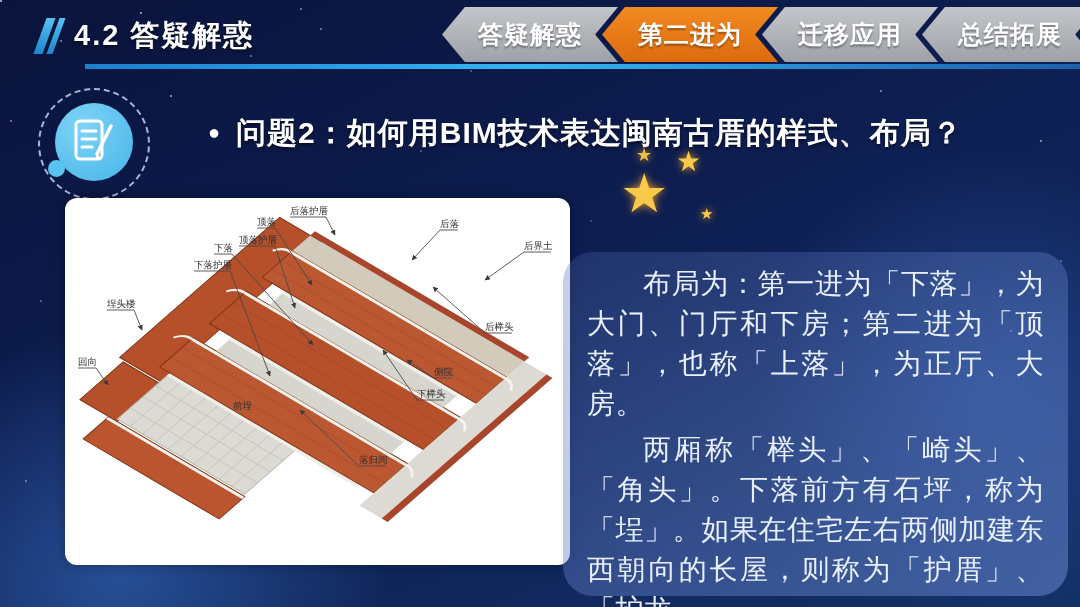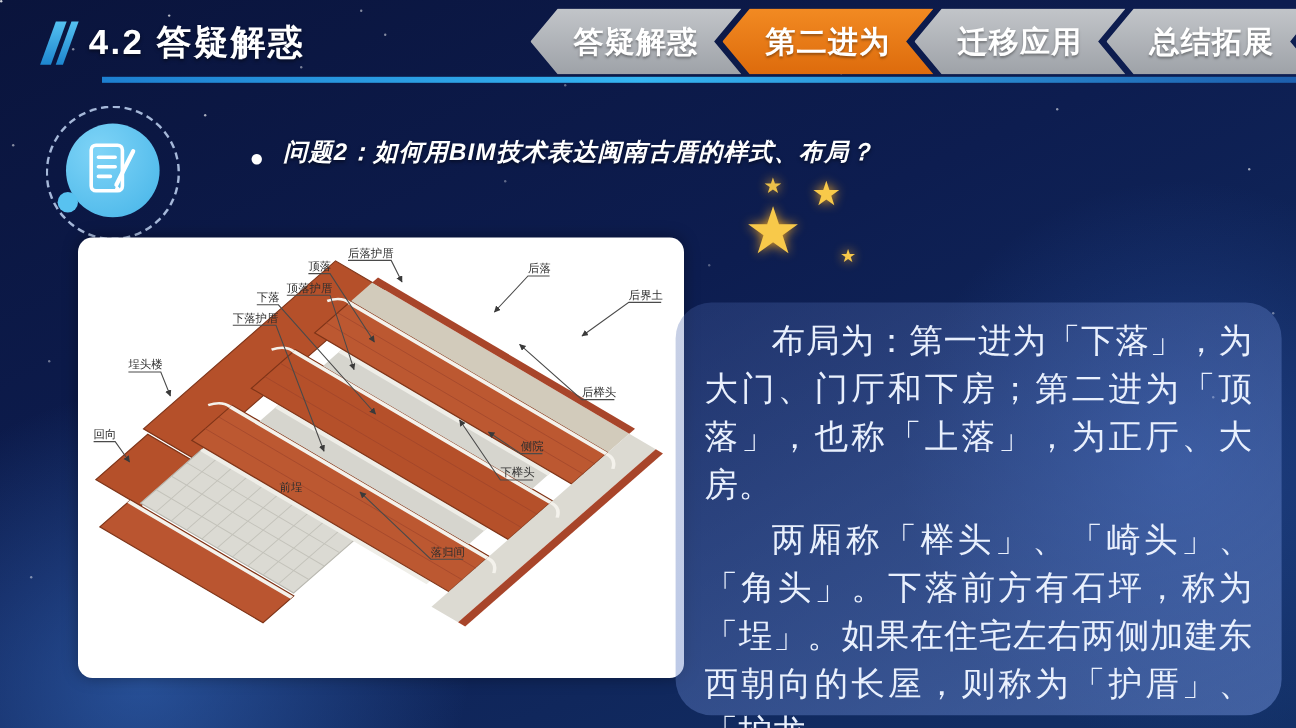--- a/index.html
+++ b/index.html
@@ -47,21 +47,21 @@
   .q-icon{position:absolute;left:38px;top:88px;width:112px;height:112px;}
   .q-icon .dashed{position:absolute;inset:0;border:2px dashed rgba(205,225,255,.8);border-radius:50%;}
   .q-icon .disc{position:absolute;left:17px;top:15px;width:78px;height:78px;border-radius:50%;
     background:radial-gradient(circle at 35% 30%,#7fd4f7,#45b4e8);}
   .q-icon .dot{position:absolute;left:10px;top:72px;width:17px;height:17px;border-radius:50%;background:#58c2f0;}
   .q-icon svg{position:absolute;left:35px;top:30px;}
   
   .question{position:absolute;left:208px;top:113px;width:860px;display:flex;align-items:flex-start;
     color:#fff;font-weight:bold;}
   .question .bullet{font-size:20px;margin:8px 16px 0 0;}
-  .question .q-text{font-size:20px;letter-spacing:1px;text-shadow:0 2px 3px rgba(0,0,0,.5);font-style:italic;}
+  .question .q-text{font-size:30px;letter-spacing:1px;text-shadow:0 2px 3px rgba(0,0,0,.5);}
   
   .model-panel{position:absolute;left:65px;top:198px;width:505px;height:367px;background:#fff;margin:0;
     box-shadow:0 0 12px rgba(0,0,0,.35);border-radius:12px;}
   .model-panel svg{display:block;}
   .fig-label{font-size:9.5px;fill:#2e2e2e;font-family:"Liberation Sans",sans-serif;}
   .leader{stroke:#4a4a4a;stroke-width:0.9;fill:none;}
   
   .badge{position:absolute;left:688px;top:169px;padding:7px 24px;border-radius:14px;
     background:rgba(132,152,214,.26);color:#fff;font-size:30px;font-weight:bold;letter-spacing:2px;
     text-shadow:0 2px 3px rgba(0,0,0,.5);}

